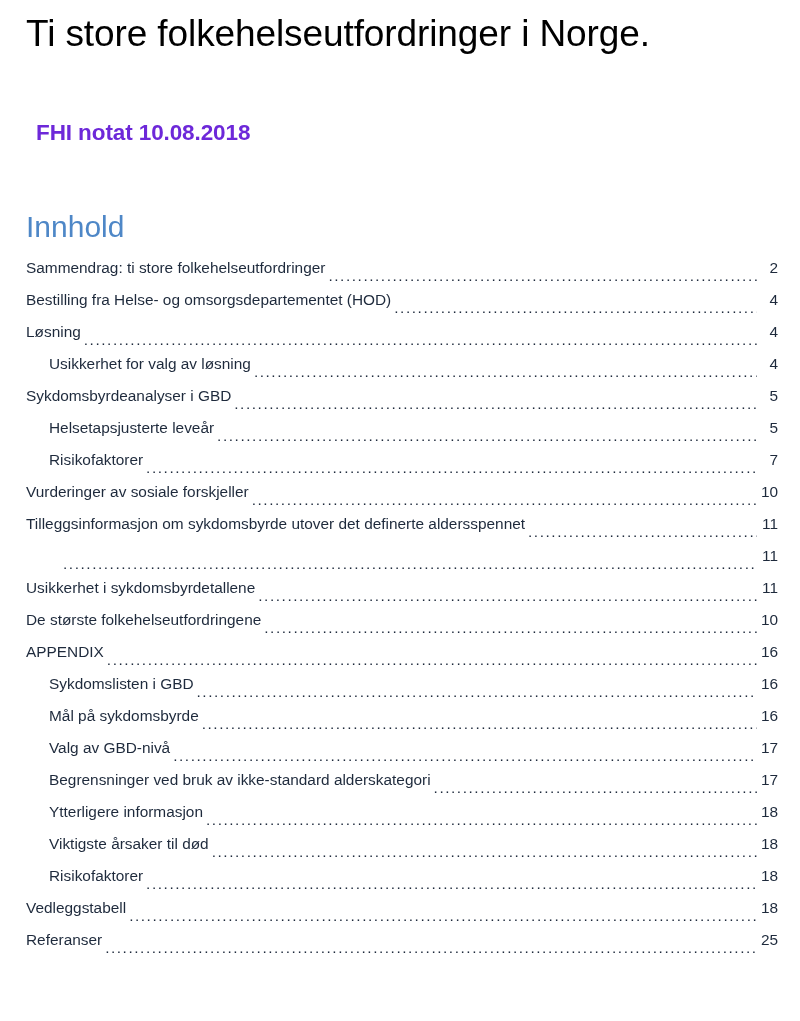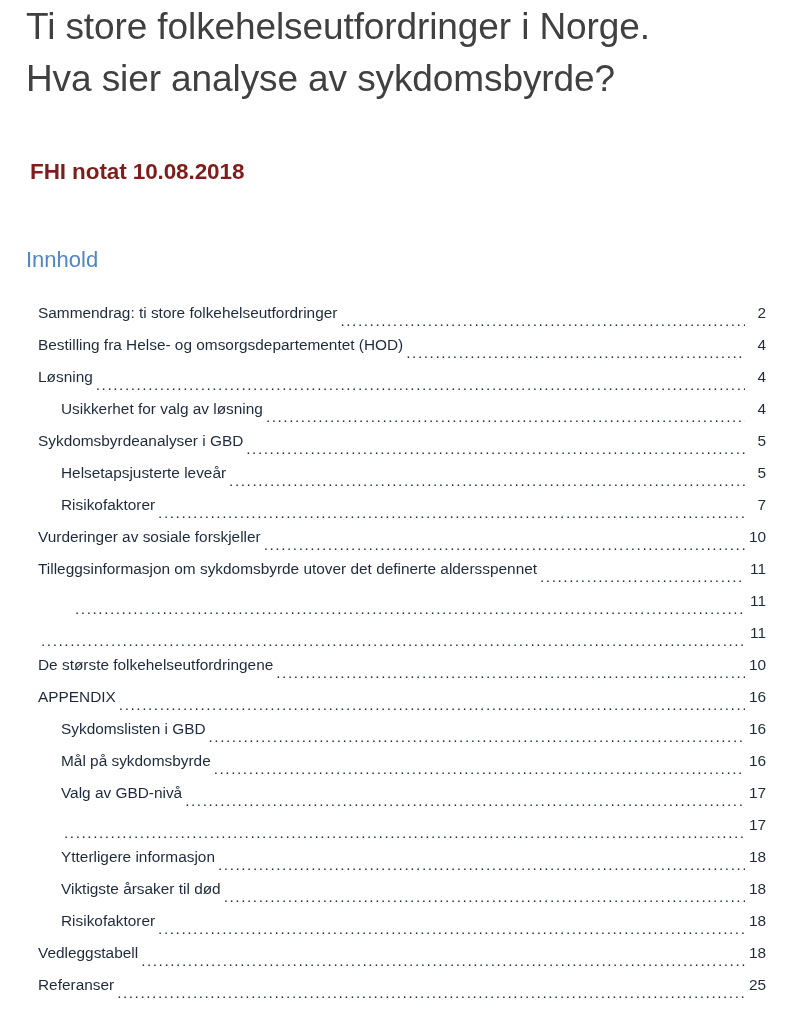--- a/index.html
+++ b/index.html
@@ -20,55 +20,55 @@
     width: 800px;
     height: 1021px;
     background: #ffffff;
     box-sizing: border-box;
     padding: 0 22px 0 26px;
   }
 
   
   .doc-title {
     margin: 0;
-    padding-top: 1px;
+    padding-top: 8px;
     font-size: 37px;
     line-height: 52px;
     font-weight: 300;
     letter-spacing: -0.1px;
-    color: #404040;
+    color: #000000;
     white-space: nowrap;
   }
   .doc-title .tline { display: block; }
 
   .doc-subtitle {
-    margin: 4px;
+    margin: 10px;
     padding-top: 48px;
     font-size: 22.5px;
     line-height: 30px;
     font-weight: 600;
     letter-spacing: -0.1px;
-    color: #7f1d1d;
+    color: #6d28d9;
   }
 
   
   .toc-heading {
     margin: 0;
     padding-top: 52px;
-    font-size: 22px;
+    font-size: 30px;
     line-height: 34px;
     font-weight: 400;
     letter-spacing: 0px;
     color: #4e87c7;
   }
 
   
   .toc {
     list-style: none;
-    margin: 12px;
+    margin: 0;
     padding: 8px 0 0 0;
   }
   .toc-entry {
     display: flex;
     align-items: flex-end;
     height: 32px;
     font-size: 15.4px;
     line-height: 20px;
     color: #1e2a3c;
     white-space: nowrap;
@@ -107,21 +107,20 @@
   .lvl-2 { padding-left: 23px; }
   .lvl-3 { padding-left: 34px; }
 </style>
 </head>
 <body>
 
 <div class="page">
 
   <h1 class="doc-title">
     <span class="tline">Ti store folkehelseutfordringer i Norge.</span>
-    <span class="tline">Hva sier analyse av sykdomsbyrde?</span>
   </h1>
 
   <div class="doc-subtitle">FHI notat 10.08.2018</div>
 
   <h2 class="toc-heading">Innhold</h2>
 
   <ul class="toc" id="toc-list">
       <li class="toc-entry lvl-1">
         <span class="label">Sammendrag: ti store folkehelseutfordringer</span>
         <span class="leader"></span>
@@ -165,20 +164,21 @@
       <li class="toc-entry lvl-1">
         <span class="label">Tilleggsinformasjon om sykdomsbyrde utover det definerte aldersspennet</span>
         <span class="leader"></span>
         <span class="pageno">11</span>
       </li>
       <li class="toc-entry lvl-3">
         <span class="leader"></span>
         <span class="pageno">11</span>
       </li>
       <li class="toc-entry lvl-1">
+        <span class="label">Usikkerhet i sykdomsbyrdetallene</span>
         <span class="leader"></span>
         <span class="pageno">11</span>
       </li>
       <li class="toc-entry lvl-1">
         <span class="label">De største folkehelseutfordringene</span>
         <span class="leader"></span>
         <span class="pageno">10</span>
       </li>
       <li class="toc-entry lvl-1">
         <span class="label">APPENDIX</span>
@@ -194,20 +194,21 @@
         <span class="label">Mål på sykdomsbyrde</span>
         <span class="leader"></span>
         <span class="pageno">16</span>
       </li>
       <li class="toc-entry lvl-2">
         <span class="label">Valg av GBD-nivå</span>
         <span class="leader"></span>
         <span class="pageno">17</span>
       </li>
       <li class="toc-entry lvl-2">
+        <span class="label">Begrensninger ved bruk av ikke-standard alderskategori</span>
         <span class="leader"></span>
         <span class="pageno">17</span>
       </li>
       <li class="toc-entry lvl-2">
         <span class="label">Ytterligere informasjon</span>
         <span class="leader"></span>
         <span class="pageno">18</span>
       </li>
       <li class="toc-entry lvl-2">
         <span class="label">Viktigste årsaker til død</span>

